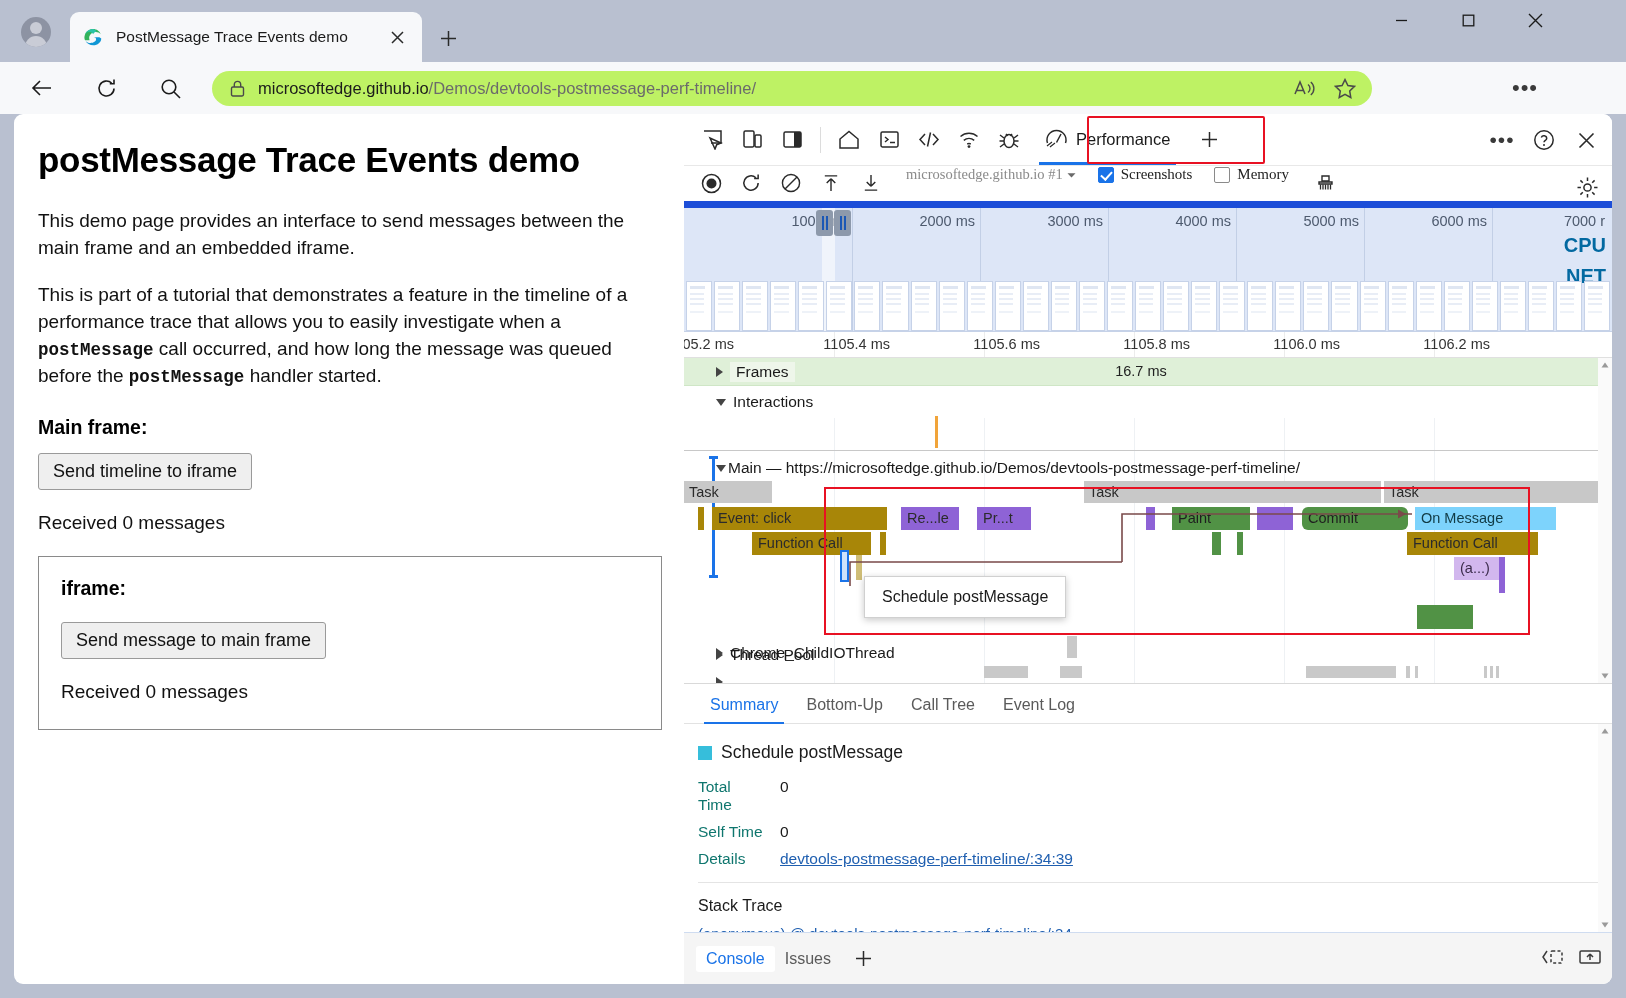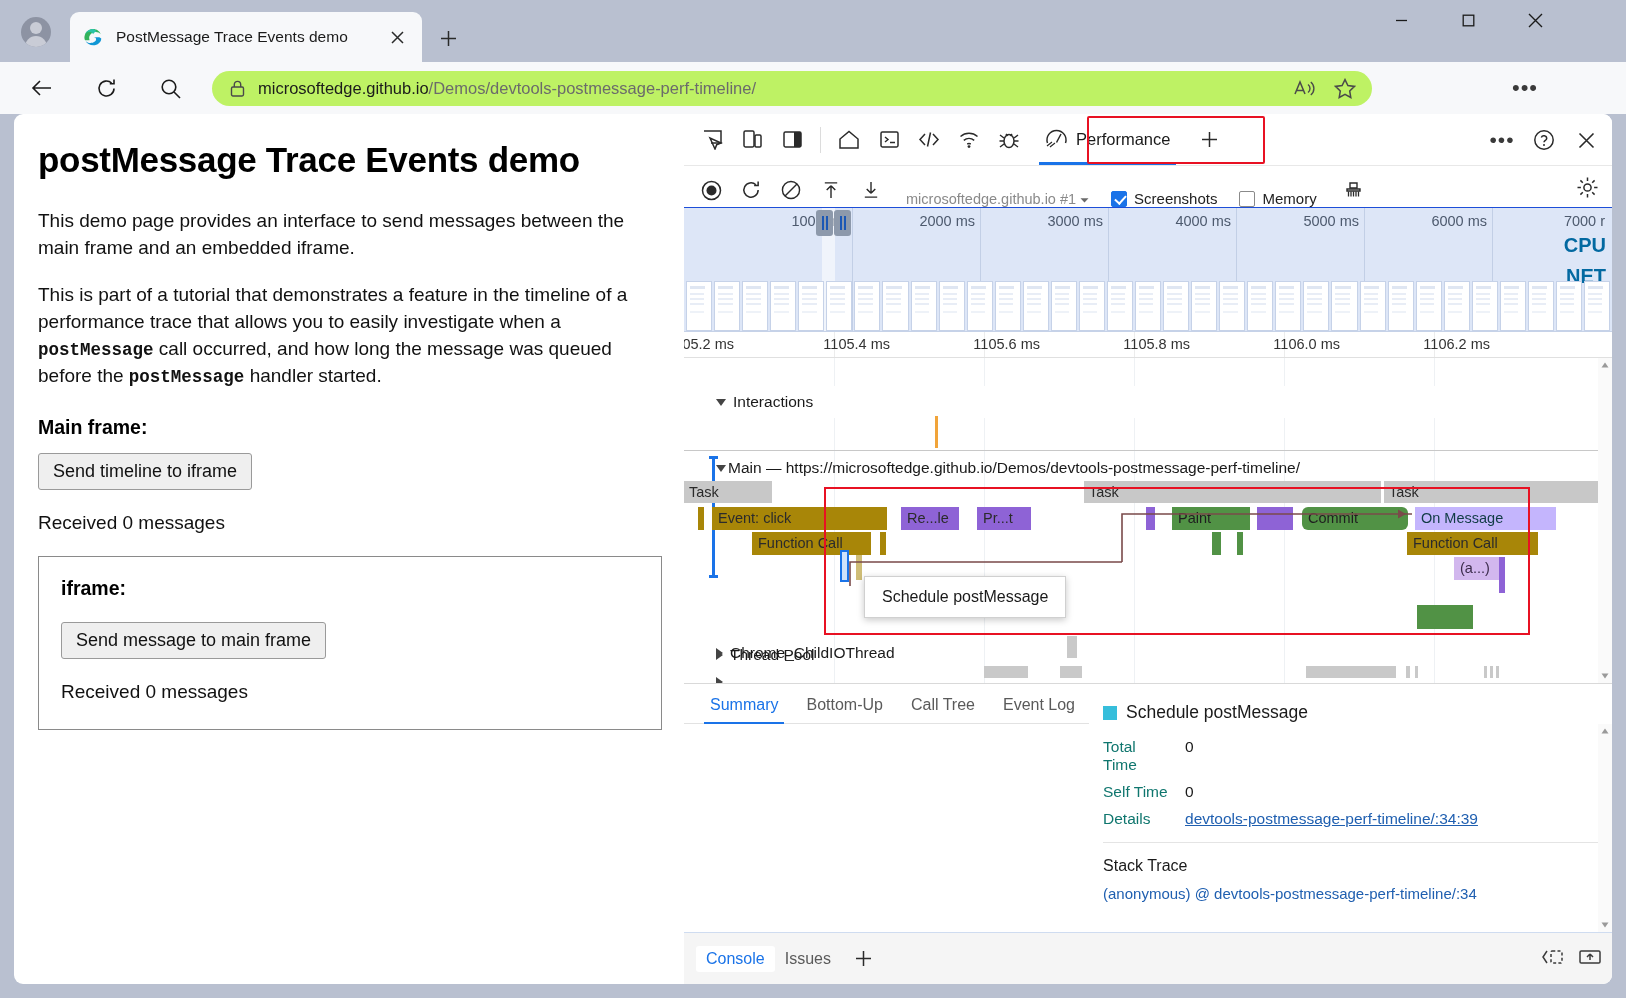--- a/index.html
+++ b/index.html
@@ -77,21 +77,21 @@
   .dt-tabbar { height:52px; background:#fff; border-bottom:1px solid #e8e8e8; display:flex; align-items:center; padding-left:8px; position:relative; }
   .dt-ico { width:40px; height:40px; display:flex; align-items:center; justify-content:center; flex:none; }
   .dt-sep { width:1px; height:26px; background:#dcdcdc; margin:0 8px; flex:none; }
   .perf-tab { position:relative; display:flex; align-items:center; gap:8px; height:40px; padding:0 12px; margin-left:4px; }
   .perf-tab .lbl { font-size:16.5px; color:#1a1a1a; }
   .perf-tab .underline { position:absolute; left:6px; right:6px; bottom:-5px; height:3px; background:#1a73e8; }
   .perf-outline { position:absolute; left:403px; top:2px; width:178px; height:48px; border:2.5px solid #e81123; border-radius:2px; pointer-events:none; }
   .dt-plus { width:34px; height:34px; display:flex; align-items:center; justify-content:center; margin-left:10px; }
   .dt-tabbar-right { position:absolute; right:6px; top:0; height:52px; display:flex; align-items:center; gap:2px; }
 
-  .dt-toolbar { height:42px; background:#fff; border-bottom:1px solid #1d4ed8; display:flex; align-items:flex-end; padding-left:10px; gap:6px; position:relative; }
+  .dt-toolbar { height:42px; background:#fff; border-bottom:7px solid #1d4ed8; display:flex; align-items:flex-start; padding-left:10px; gap:6px; position:relative;font-family:Liberation Serif, serif; }
   .tb-ico { width:34px; height:34px; display:flex; align-items:center; justify-content:center; flex:none; }
   .tb-target { font-size:14.5px; color:#8a8a8a; margin-left:12px; display:flex; align-items:center; gap:4px; white-space:nowrap; }
   .cbx-wrap { display:flex; align-items:center; gap:7px; margin-left:16px; }
   .cbx { width:16px; height:16px; border:1.5px solid #8a8a8a; border-radius:2px; background:#fff; flex:none; position:relative; }
   .cbx.on { background:#1a73e8; border-color:#1a73e8; }
   .cbx.on::after { content:""; position:absolute; left:4.5px; top:1px; width:5px; height:9px; border:solid #fff; border-width:0 2px 2px 0; transform:rotate(42deg); }
   .cbx-lbl { font-size:15px; color:#222; }
   .tb-right { position:absolute; right:8px; top:0; height:42px; display:flex; align-items:center; }
 
   
@@ -133,21 +133,21 @@
   .main-bar::before { content:""; position:absolute; left:-3px; top:0; width:9px; height:3px; background:#1a73e8; }
   .main-bar::after { content:""; position:absolute; left:-3px; bottom:0; width:9px; height:3px; background:#1a73e8; }
 
   .task-row { position:absolute; left:0; right:0; top:123px; height:22px; }
   .task { position:absolute; top:0; height:22px; background:#c8c8c8; font-size:14.5px; color:#2a2a2a; padding-left:5px; line-height:22px; overflow:hidden; white-space:nowrap; }
 
   .ev { position:absolute; height:23px; font-size:14.5px; line-height:23px; padding-left:6px; overflow:hidden; white-space:nowrap; }
   .ev.gold { background:#a88608; color:#2b2b2b; }
   .ev.purple { background:#8e63d6; color:#2b2b2b; }
   .ev.green { background:#519245; color:#1f1f1f; }
-  .ev.cyan { background:#c4b5fd; color:#113b45; }
+  .ev.cyan { background:#7dd3fc; color:#113b45; }
   .ev.lav { background:#d2b7ee; color:#3b2b4b; }
   .ev.tick-gold { background:#a88608; }
   .ev.tick-green { background:#519245; }
   .ev.tick-purple { background:#8e63d6; }
 
   .arrow-path { position:absolute; stroke:#7a4a4a; stroke-width:1.6; fill:none; }
   .tooltip {
     position:absolute; background:#fff; border:1px solid #d0d0d0; box-shadow:0 2px 7px rgba(0,0,0,.22);
     font-size:16px; color:#1a1a1a; padding:11px 17px; white-space:nowrap; z-index:8;
   }
@@ -156,21 +156,21 @@
 
   .grp2 { position:absolute; left:0; right:0; height:30px; display:flex; align-items:center; gap:7px; padding-left:32px; font-size:15.5px; color:#1a1a1a; }
   .blob { position:absolute; background:#519245; }
   .blob.gray { background:#c9c9c9; }
 
   .fl-scroll { position:absolute; right:0; top:26px; bottom:0; width:14px; background:#fafafa; }
   .fl-scroll .up, .fl-scroll .dn { position:absolute; left:0; width:14px; height:14px; display:flex; align-items:center; justify-content:center; }
   .fl-scroll .up { top:0; } .fl-scroll .dn { bottom:0; }
 
   
-  .details { height:248px; background:#fff; display:flex; flex-direction:row; position:relative; }
+  .details { height:248px; background:#fff; display:flex; flex-direction:column; position:relative; }
   .d-tabs { height:40px; display:flex; align-items:flex-end; padding-left:12px; border-bottom:1px solid #e2e2e2; background:#fff; }
   .d-tab { font-size:16px; color:#5a5a5a; padding:0 14px 9px; position:relative; }
   .d-tab.active { color:#1a73e8; }
   .d-tab.active::after { content:""; position:absolute; left:8px; right:8px; bottom:-1px; height:2.5px; background:#1a73e8; }
   .d-body { flex:1; padding:18px 0 0 14px; position:relative; overflow:hidden; }
   .d-title { display:flex; align-items:center; gap:9px; font-size:17.5px; color:#1a1a1a; margin-bottom:15px; }
   .d-swatch { width:14px; height:14px; background:#36bedb; flex:none; }
   .d-kv { display:flex; gap:14px; font-size:15.5px; color:#444; margin-bottom:9px; }
   .d-k { width:68px; color:#0f766e; }
   .d-v { color:#1a1a1a; }
@@ -514,20 +514,27 @@
         <div class="rl" style="left:812px">1106.2 ms</div>
       </div>
 
       <div class="fl-rows">
         <div class="fl-vline" style="left:150px"></div>
           <div class="fl-vline" style="left:300px"></div>
           <div class="fl-vline" style="left:450px"></div>
           <div class="fl-vline" style="left:600px"></div>
           <div class="fl-vline" style="left:750px"></div>
 
+        <div class="row-frames">
+          <div class="grp-lbl boxed">
+            <span class="tri right"></span>
+            <span class="txt">Frames</span>
+          </div>
+          <div class="frame-dur">16.7 ms</div>
+        </div>
 
         <div class="row-inter">
           <div class="grp-lbl">
             <span class="tri down"></span>
             <span>Interactions</span>
           </div>
         </div>
         <div class="inter-mark"></div>
         <div class="hr-line"></div>
 

